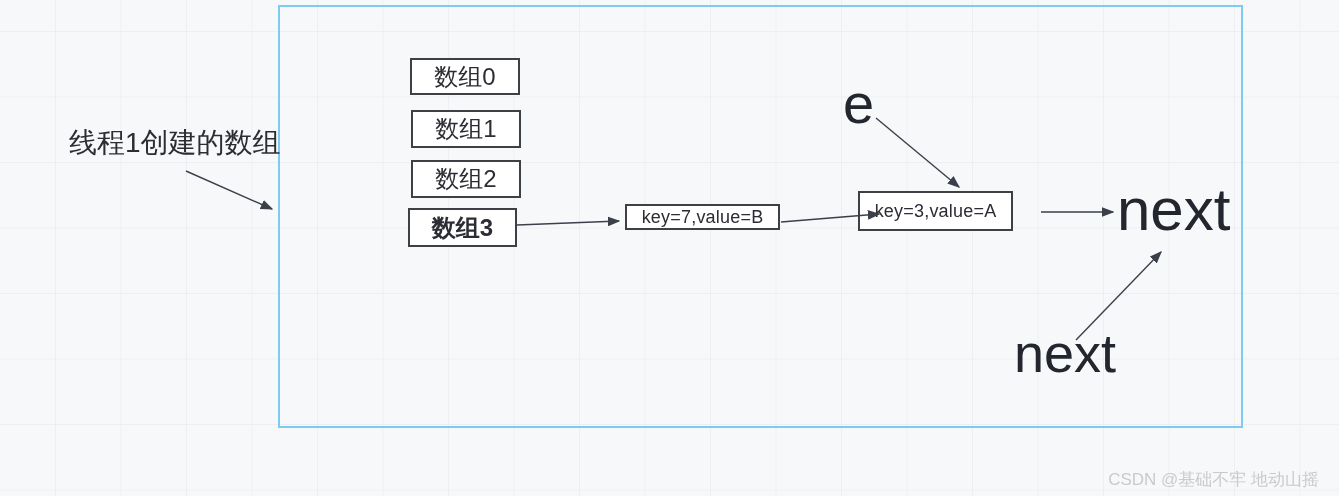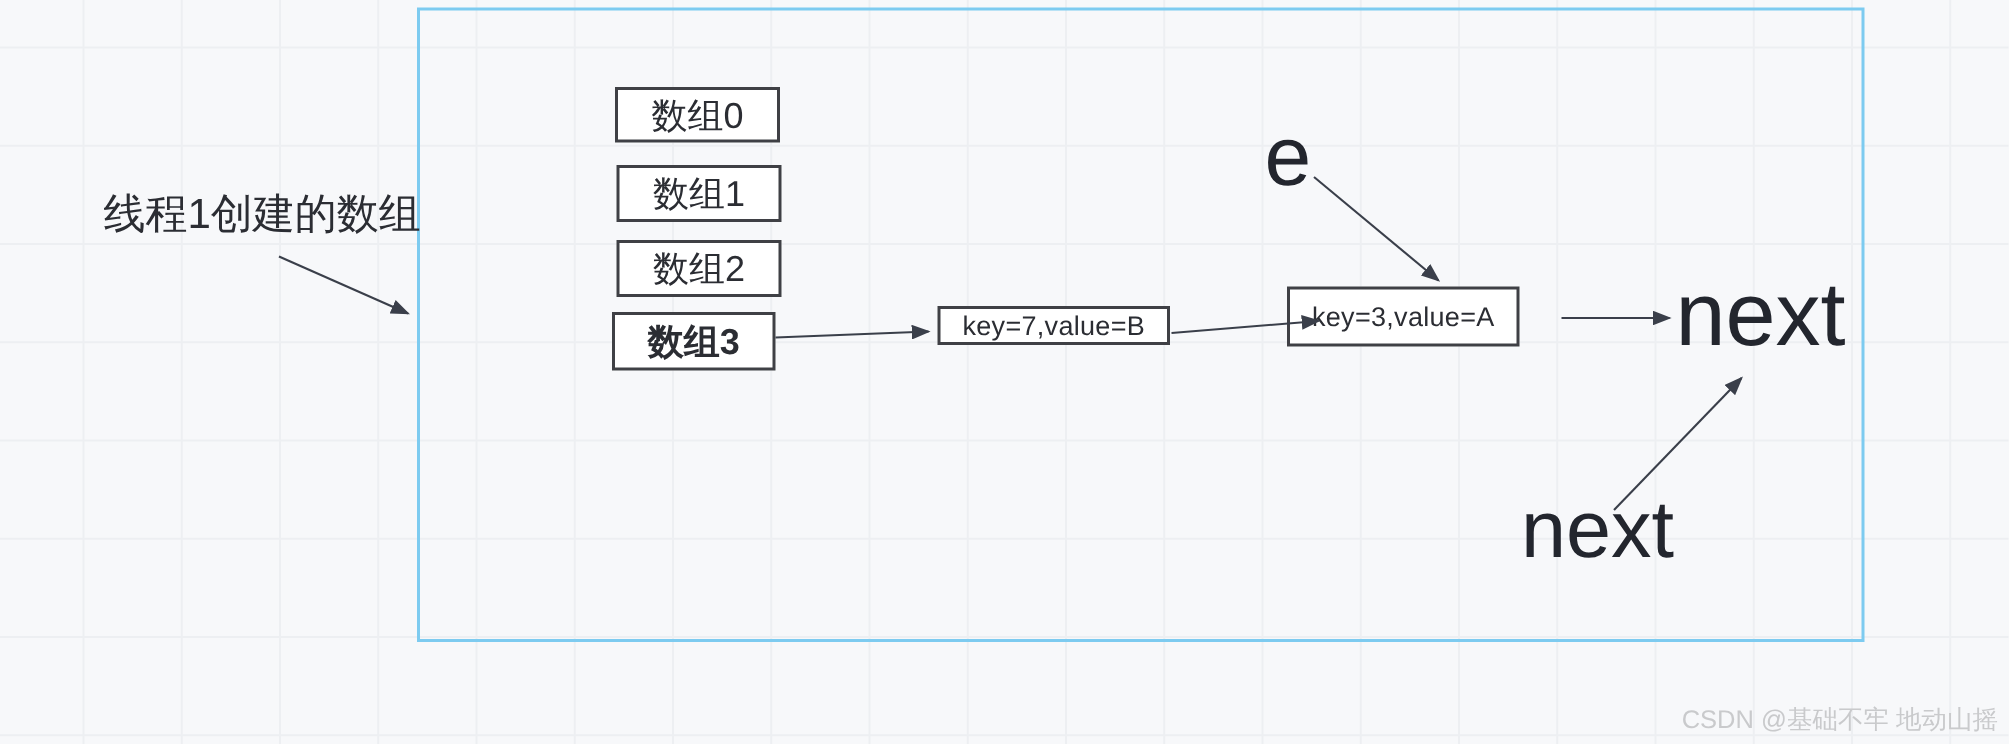--- a/index.html
+++ b/index.html
@@ -39,21 +39,21 @@
     left: 49px; top: 124px;
     font-size: 28px; color: #2b2d33;
     white-space: nowrap;
     margin-left: 20px;
   }
   .big { color: #23262e; white-space: nowrap; }
   .e-label    { left: 843px;  top: 76px;  font-size: 56px; line-height: 56px; }
   .null-label { left: 1117px; top: 180px; font-size: 60px; line-height: 60px; }
   .next-label { left: 1014px; top: 328px; font-size: 54px; line-height: 50px; }
   .watermark {
-    right: 7px; bottom: 5px;
+    right: 20px; bottom: 5px;
     font-size: 17px; color: #c9cacc;
     white-space: nowrap;
     margin-top: 16px;
   }
   svg.connectors {
     position: absolute; left: 0; top: 0;
     width: 1339px; height: 496px;
     pointer-events: none;
   }
   svg.connectors line { stroke: #3a3f4a; stroke-width: 1.4; }

